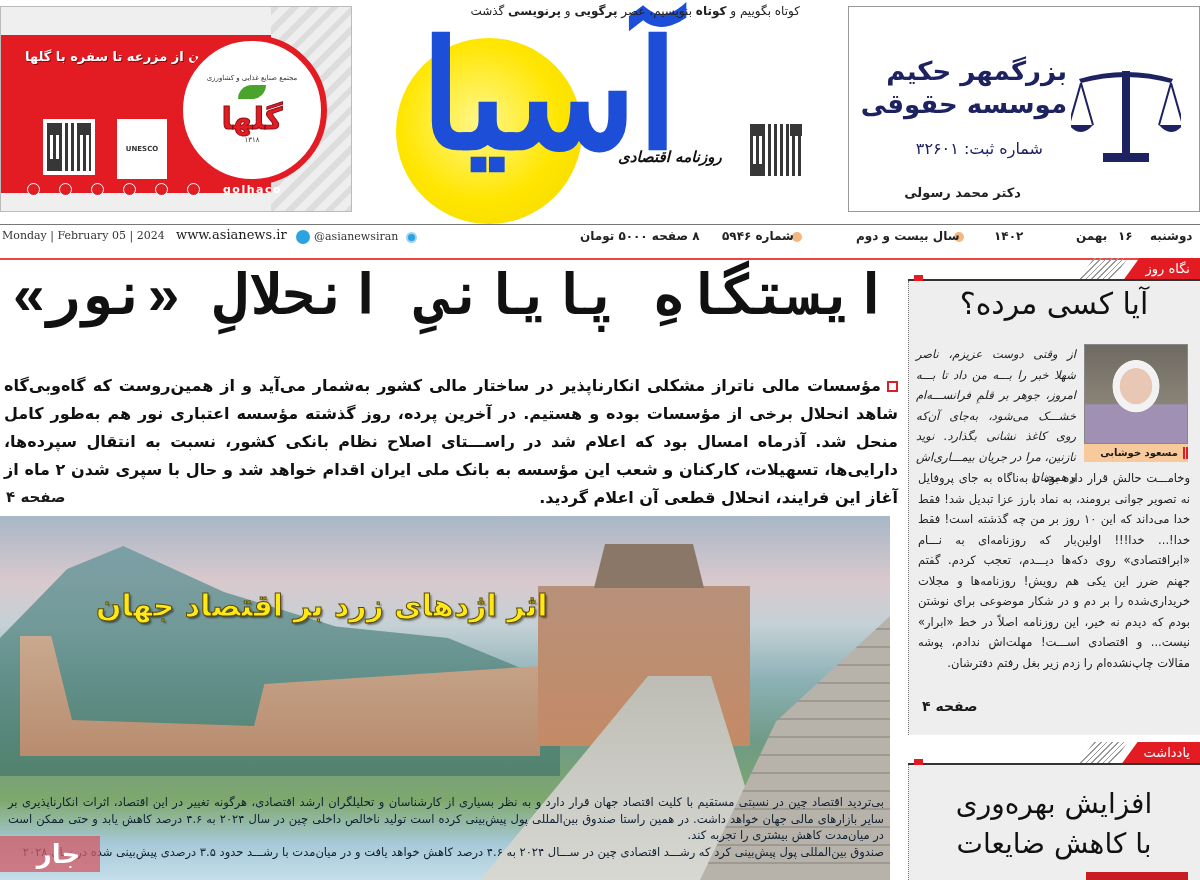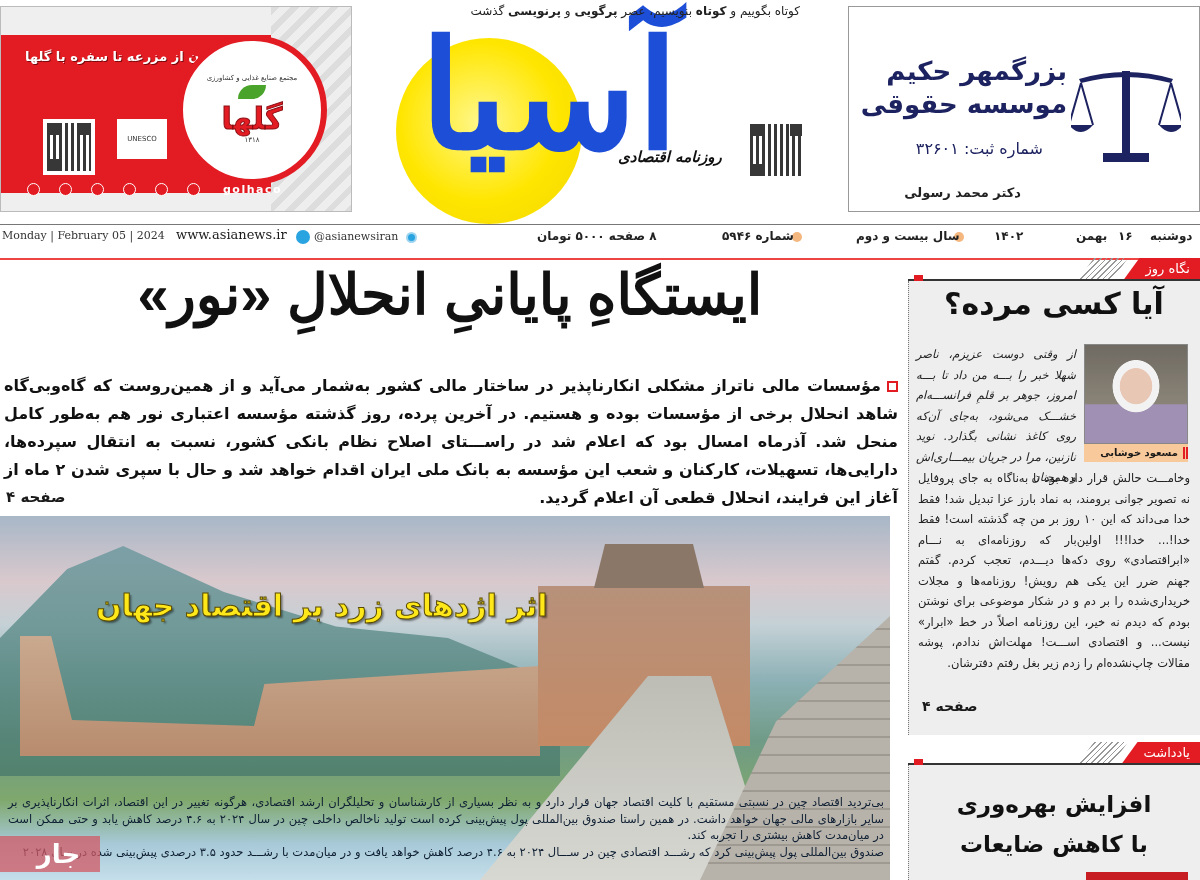--- a/index.html
+++ b/index.html
@@ -24,22 +24,22 @@
     text-shadow: 1px 1px 0 #7a0a0e; direction: rtl; }
   .ad-left .qr { position: absolute; left: 42px; top: 112px; width: 52px; height: 56px; background: #fff; padding: 4px; }
   .qrgrid { width: 100%; height: 100%;
     background:
       linear-gradient(#222,#222) 0 0/12px 12px no-repeat,
       linear-gradient(#222,#222) 100% 0/12px 12px no-repeat,
       linear-gradient(#222,#222) 0 100%/12px 12px no-repeat,
       repeating-linear-gradient(90deg, #222 0 3px, #fff 3px 6px),
       #fff;
     opacity: .9; }
-  .ad-left .unesco { position: absolute; left: 116px; top: 112px; width: 50px; height: 40px; background: #fff;
-    font-size: 7px; font-weight: normal; display:flex; align-items:center; justify-content:center; color:#333; }
+  .ad-left .unesco { position: absolute; left: 116px; top: 112px; width: 50px; height: 60px; background: #fff;
+    font-size: 7px; font-weight: bold; display:flex; align-items:center; justify-content:center; color:#333; }
   .ad-left .social { position: absolute; left: 26px; top: 176px; display:flex; gap: 19px; align-items:center; }
   .ad-left .social span.dot { width: 13px; height: 13px; border-radius: 50%; background: #e31b23; border: 1px solid #fff; }
   .ad-left .social .handle { color: #fff; font-size: 11px; font-weight: bold; letter-spacing: 1.5px; margin-left: 4px; }
 
   .ad-right {
     position: absolute; left: 848px; top: 6px; width: 352px; height: 206px;
     border: 1px solid #999; background: #fff; color: #1d2260; direction: rtl;
   }
   .ad-right .scale { position: absolute; right: 18px; top: 48px; width: 110px; height: 112px; }
   .ad-right .t1 { position: absolute; right: 132px; top: 48px; font-size: 26px; font-weight: bold; line-height: 1.25; text-align: right; white-space: nowrap; }
@@ -64,21 +64,21 @@
   .strip .en-date { left: 2px; font-family: "DejaVu Serif", serif; font-size: 11px; color:#333; }
   .strip .site { left: 176px; font-family: "DejaVu Serif", serif; font-size: 13px; top: 2px; }
   .strip .tg { left: 296px; width: 14px; height: 14px; border-radius: 50%; background: #2aa4e0; top: 5px; }
   .strip .handle { left: 314px; font-family: "DejaVu Serif", serif; font-size: 11px; top: 5px; color:#333;}
   .strip .verified { left: 406px; width: 11px; height: 11px; border-radius: 50%; background: #2aa4e0; top: 7px; border: 2px solid #9fd4f0; }
   .strip .fa { direction: rtl; font-weight: bold; color:#222; }
   .strip .bullet { width: 10px; height: 10px; border-radius: 50%; background: #f4b77f; top: 7px; }
 
   
   .headline { position: absolute; left: 0; top: 262px; width: 900px; text-align: center; direction: rtl;
-    font-family: Liberation Sans, sans-serif; font-weight: 900; font-size: 56px; letter-spacing: -1px; color: #111; }
+    font-family: Liberation Mono, monospace; font-weight: 900; font-size: 56px; letter-spacing: -1px; color: #111; }
   .lead { position: absolute; left: 4px; top: 372px; width: 894px; direction: rtl; text-align: justify;
     font-size: 16px; font-weight: bold; line-height: 28px; color: #111; }
   .lead .sq { display: inline-block; width: 11px; height: 11px; border: 2px solid #e31b23; margin-left: 6px; vertical-align: middle; }
   .lead-page { position: absolute; left: 6px; top: 488px; font-size: 15px; font-weight: bold; direction: rtl; }
 
   
   .photo { position: absolute; left: 0; top: 516px; width: 890px; height: 364px; overflow: hidden;
     background: linear-gradient(180deg, #a8b7c7 0%, #d9c9cd 18%, #c4d1d6 30%, #8db1b6 45%, #6f9a86 62%, #7fa86d 78%, #a7c9d8 90%, #c5deea 100%); }
   .mount1 { position:absolute; left:0; top:30px; width:560px; height:230px; background: linear-gradient(180deg,#6f9aa0,#4c7d6c); clip-path: polygon(0 40%, 12% 10%, 22% 0, 40% 20%, 60% 35%, 80% 40%, 100% 60%, 100% 100%, 0 100%); opacity:.85;}
   .wall-left { position:absolute; left:20px; top:120px; width:520px; height:120px; background: linear-gradient(180deg,#c9a98f,#b88c6e); clip-path: polygon(0 0, 6% 0, 10% 70%, 45% 75%, 47% 40%, 100% 25%, 100% 100%, 0 100%); }
@@ -95,21 +95,21 @@
     color: #fff; font-weight: 900; font-size: 26px; text-align: center; direction: rtl; line-height: 36px; padding-left: 17px; }
 
   
   .col-box { position: absolute; left: 908px; width: 292px; background: #eeeeee; border-left: 1px dotted #777; }
   .section-tab { position: absolute; right: 0; height: 22px; padding: 0 10px 0 22px; background: #e31b23; color: #fff;
     font-size: 13px; line-height: 22px; direction: rtl; clip-path: polygon(16px 0, 100% 0, 100% 100%, 0 100%); }
   .hatch { position: absolute; height: 22px; width: 50px;
     background: repeating-linear-gradient(135deg, #999 0 1px, transparent 1px 4px); clip-path: polygon(16px 0, 100% 0, calc(100% - 16px) 100%, 0 100%); }
   .rule { position: absolute; left: 908px; width: 292px; height: 2px; background: #333; }
   .rule-dot { position: absolute; left: 914px; width: 9px; height: 9px; background: #e31b23; }
-  .col-title { position: absolute; left: 908px; width: 292px; text-align: center; direction: rtl; font-weight: 700; color: #111; }
+  .col-title { position: absolute; left: 908px; width: 292px; text-align: center; direction: rtl; font-weight: 400; color: #111; }
   .col-text { position: absolute; direction: rtl; text-align: justify; font-size: 11.5px; line-height: 20.5px; color: #222; }
   .author-photo { position: absolute; left: 1084px; top: 344px; width: 104px; height: 100px; border: 1px solid #888;
     background: radial-gradient(ellipse at 50% 42%, #e9c7b5 0 22%, #f2f2f2 23% 32%, transparent 33%),
                 linear-gradient(180deg, #6f6a62 0%, #8a8478 60%, #9f90b4 61%, #9f90b4 100%); }
   .author-name { position: absolute; left: 1084px; top: 444px; width: 104px; height: 18px; background: #f8c99a;
     font-size: 10px; font-weight: bold; direction: rtl; line-height: 18px; padding-right: 10px; }
   .author-name::before { content: ""; position: absolute; right: 3px; top: 3px; width: 2px; height: 12px; background: #e31b23; box-shadow: 3px 0 0 #e31b23; }
   .col-page { position: absolute; direction: rtl; font-size: 14px; font-weight: bold; }
   .red-thumb { position: absolute; left: 1086px; top: 872px; width: 102px; height: 8px; background: #c71c22; }
 </style>
@@ -169,21 +169,21 @@
   <div class="t2">شماره ثبت: ۳۲۶۰۱</div>
   <div class="t3">دکتر محمد رسولی</div>
 </div>
 
 <div class="strip">
   <span class="en-date">Monday | February 05 | 2024</span>
   <span class="site">www.asianews.ir</span>
   <span class="tg"></span>
   <span class="handle">@asianewsiran</span>
   <span class="verified"></span>
-  <span class="fa" style="left:537px">۸ صفحه ۵۰۰۰ تومان</span>
+  <span class="fa" style="left:580px">۸ صفحه ۵۰۰۰ تومان</span>
   <span class="bullet" style="left:792px"></span>
   <span class="fa" style="left:722px">شماره ۵۹۴۶</span>
   <span class="bullet" style="left:954px"></span>
   <span class="fa" style="left:856px">سال بیست و دوم</span>
   <span class="fa" style="left:994px">۱۴۰۲</span>
   <span class="fa" style="left:1076px">بهمن</span>
   <span class="fa" style="left:1118px">۱۶</span>
   <span class="fa" style="left:1150px">دوشنبه</span>
 </div>
 
@@ -216,17 +216,17 @@
 <div class="author-name">مسعود خوشابی</div>
 <div class="col-text" style="left:916px; top:344px; width:160px;font-style:italic;">از وقتی دوست عزیزم، ناصر شهلا خبر را بـــه من داد تا بـــه امروز، جوهر بر قلمِ فرانســـه‌ام خشـــک می‌شود، به‌جای آن‌که روی کاغذ نشانی بگذارد. نوید نازنین، مرا در جریان بیمـــاری‌اش و همچنان</div>
 <div class="col-text" style="left:918px; top:468px; width:272px;">وخامـــت حالش قرار داده بود تا به‌ناگاه به جای پروفایل نه تصویر جوانی برومند، به نماد بارز عزا تبدیل شد! فقط خدا می‌داند که این ۱۰ روز بر من چه گذشته است! فقط خدا!... خدا!!! اولین‌بار که روزنامه‌ای به نـــام «ابراقتصادی» روی دکه‌ها دیـــدم، تعجب کردم. گفتم جهنم ضرر این یکی هم رویش! روزنامه‌ها و مجلات خریداری‌شده را بر دم و در شکار موضوعی برای نوشتن بودم که دیدم نه خیر، این روزنامه اصلاً در خط «ابرار» نیست... و اقتصادی اســـت! مهلت‌اش ندادم، پوشه مقالات چاپ‌نشده‌ام را زدم زیر بغل رفتم دفترشان.</div>
 <div class="col-page" style="left:922px; top:698px;">صفحه ۴</div>
 
 <div class="hatch" style="left:1078px; top:742px;"></div>
 <div class="section-tab" style="top:742px;">یادداشت</div>
 <div class="rule" style="top:763px;"></div>
 <div class="rule-dot" style="top:759px;"></div>
 <div class="col-box" style="top:765px; height:115px;"></div>
-<div class="col-title" style="top:784px; font-size:23px; line-height:40px;">
+<div class="col-title" style="top:784px; font-size:28px; line-height:40px;">
   <div>افزایش بهره‌وری</div>
   <div>با کاهش ضایعات</div>
 </div>
 <div class="red-thumb"></div>
 
 </body></html>

